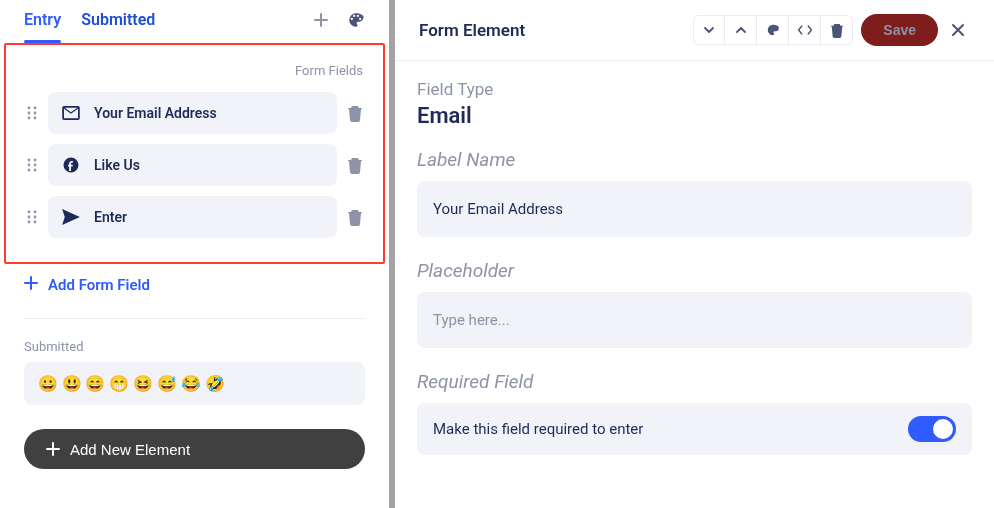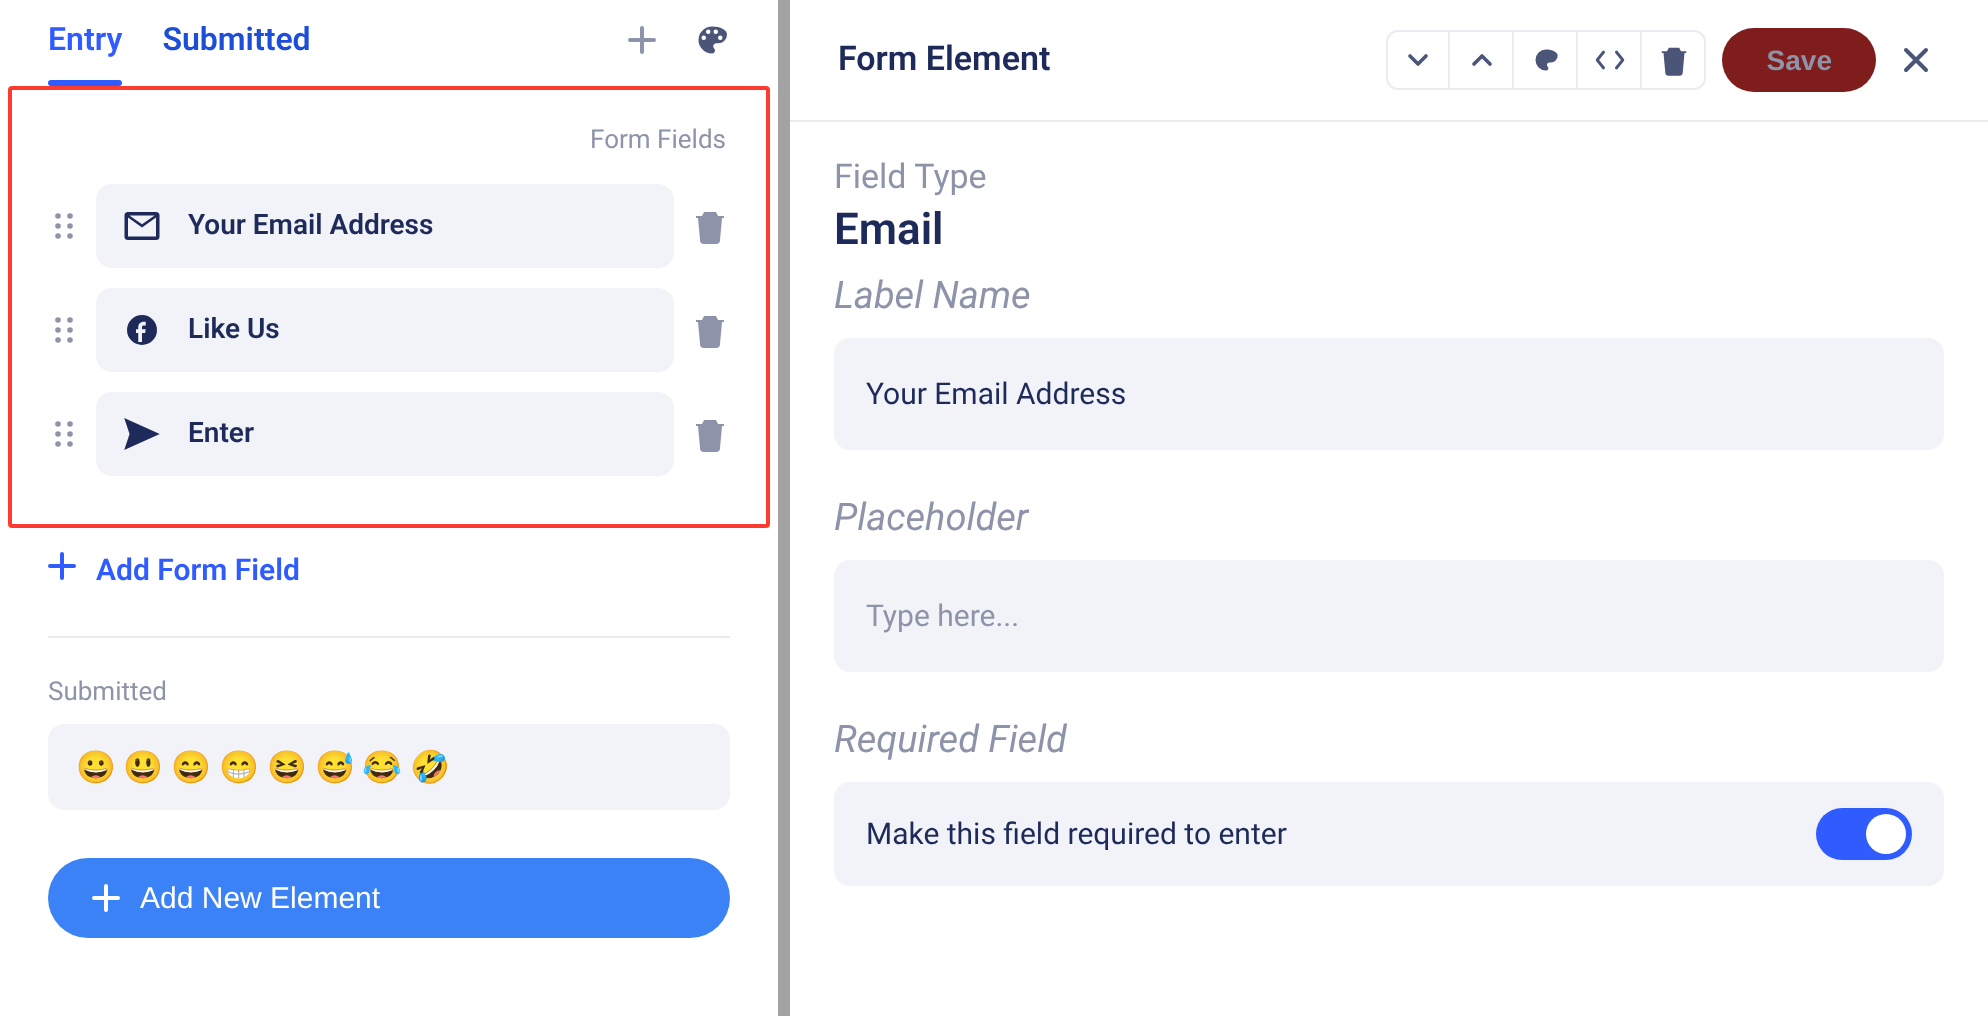--- a/index.html
+++ b/index.html
@@ -150,21 +150,21 @@
       margin: 0 24px 18px 24px;
       background: #f1f3f8;
       border-radius: 8px;
       padding: 12px 14px;
       font-size: 16px;
       cursor: pointer;
     }
 
     .add-element-btn {
       margin: 6px 24px 18px 24px;
-      background: #3b82f6;
+      background: #404040;
       color: #ffffff;
       font-weight: 500;
       font-size: 15px;
       border: none;
       border-radius: 999px;
       height: 40px;
       padding: 0 22px;
       display: inline-flex;
       align-items: center;
       gap: 10px;
@@ -237,21 +237,21 @@
     }
     .meta-label {
       font-size: 17px;
       color: #8d93a8;
       margin-bottom: 4px;
     }
     .field-type {
       font-size: 22px;
       font-weight: 600;
       color: #1e2b5a;
-      margin-bottom: 8px;
+      margin-bottom: 20px;
     }
     .input-label {
       font-size: 19px;
       color: #8d93a8;
       margin-bottom: 10px;
       font-style: italic;
     }
     .input-box {
       width: 100%;
       background: #f1f3f8;

